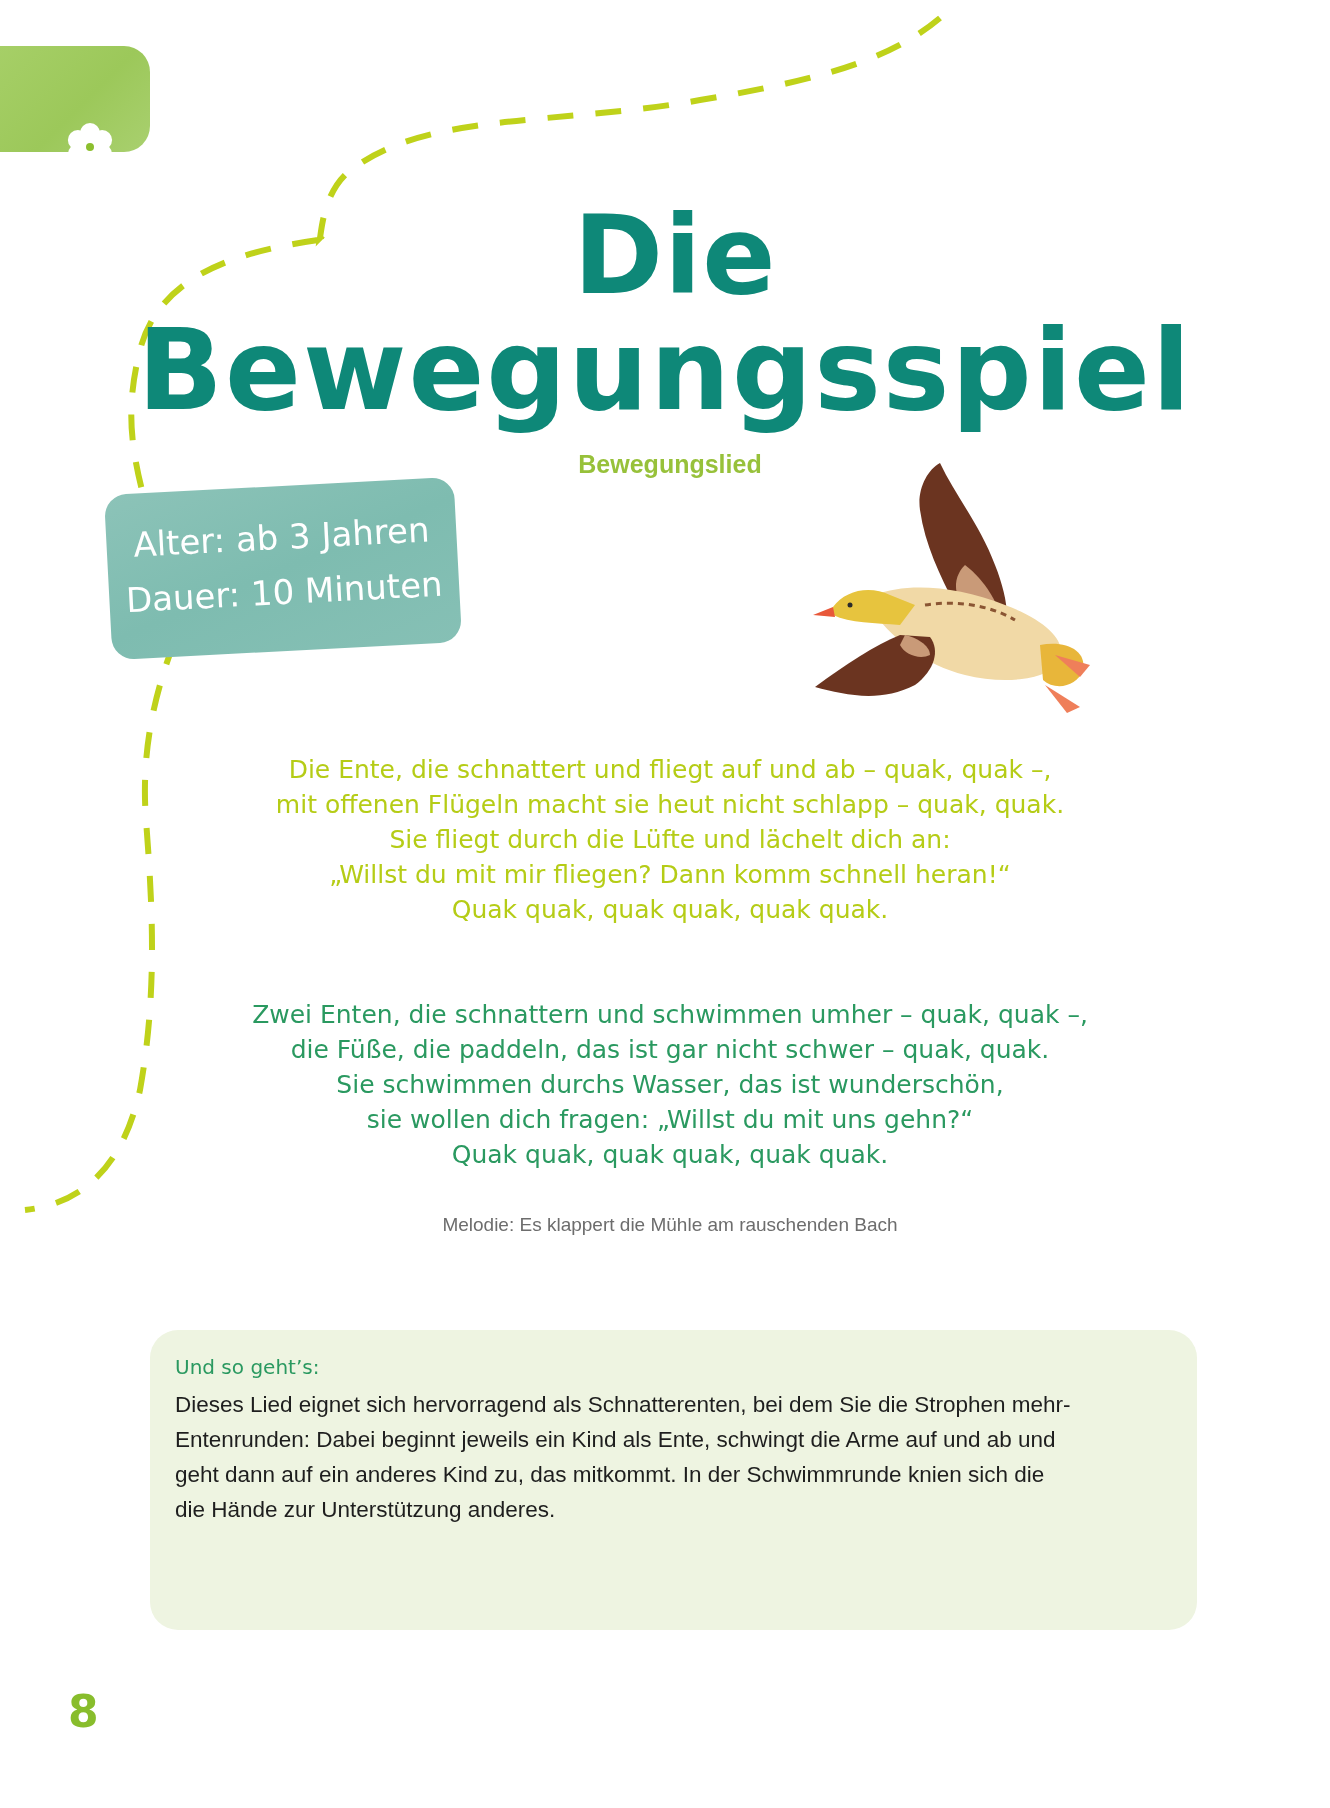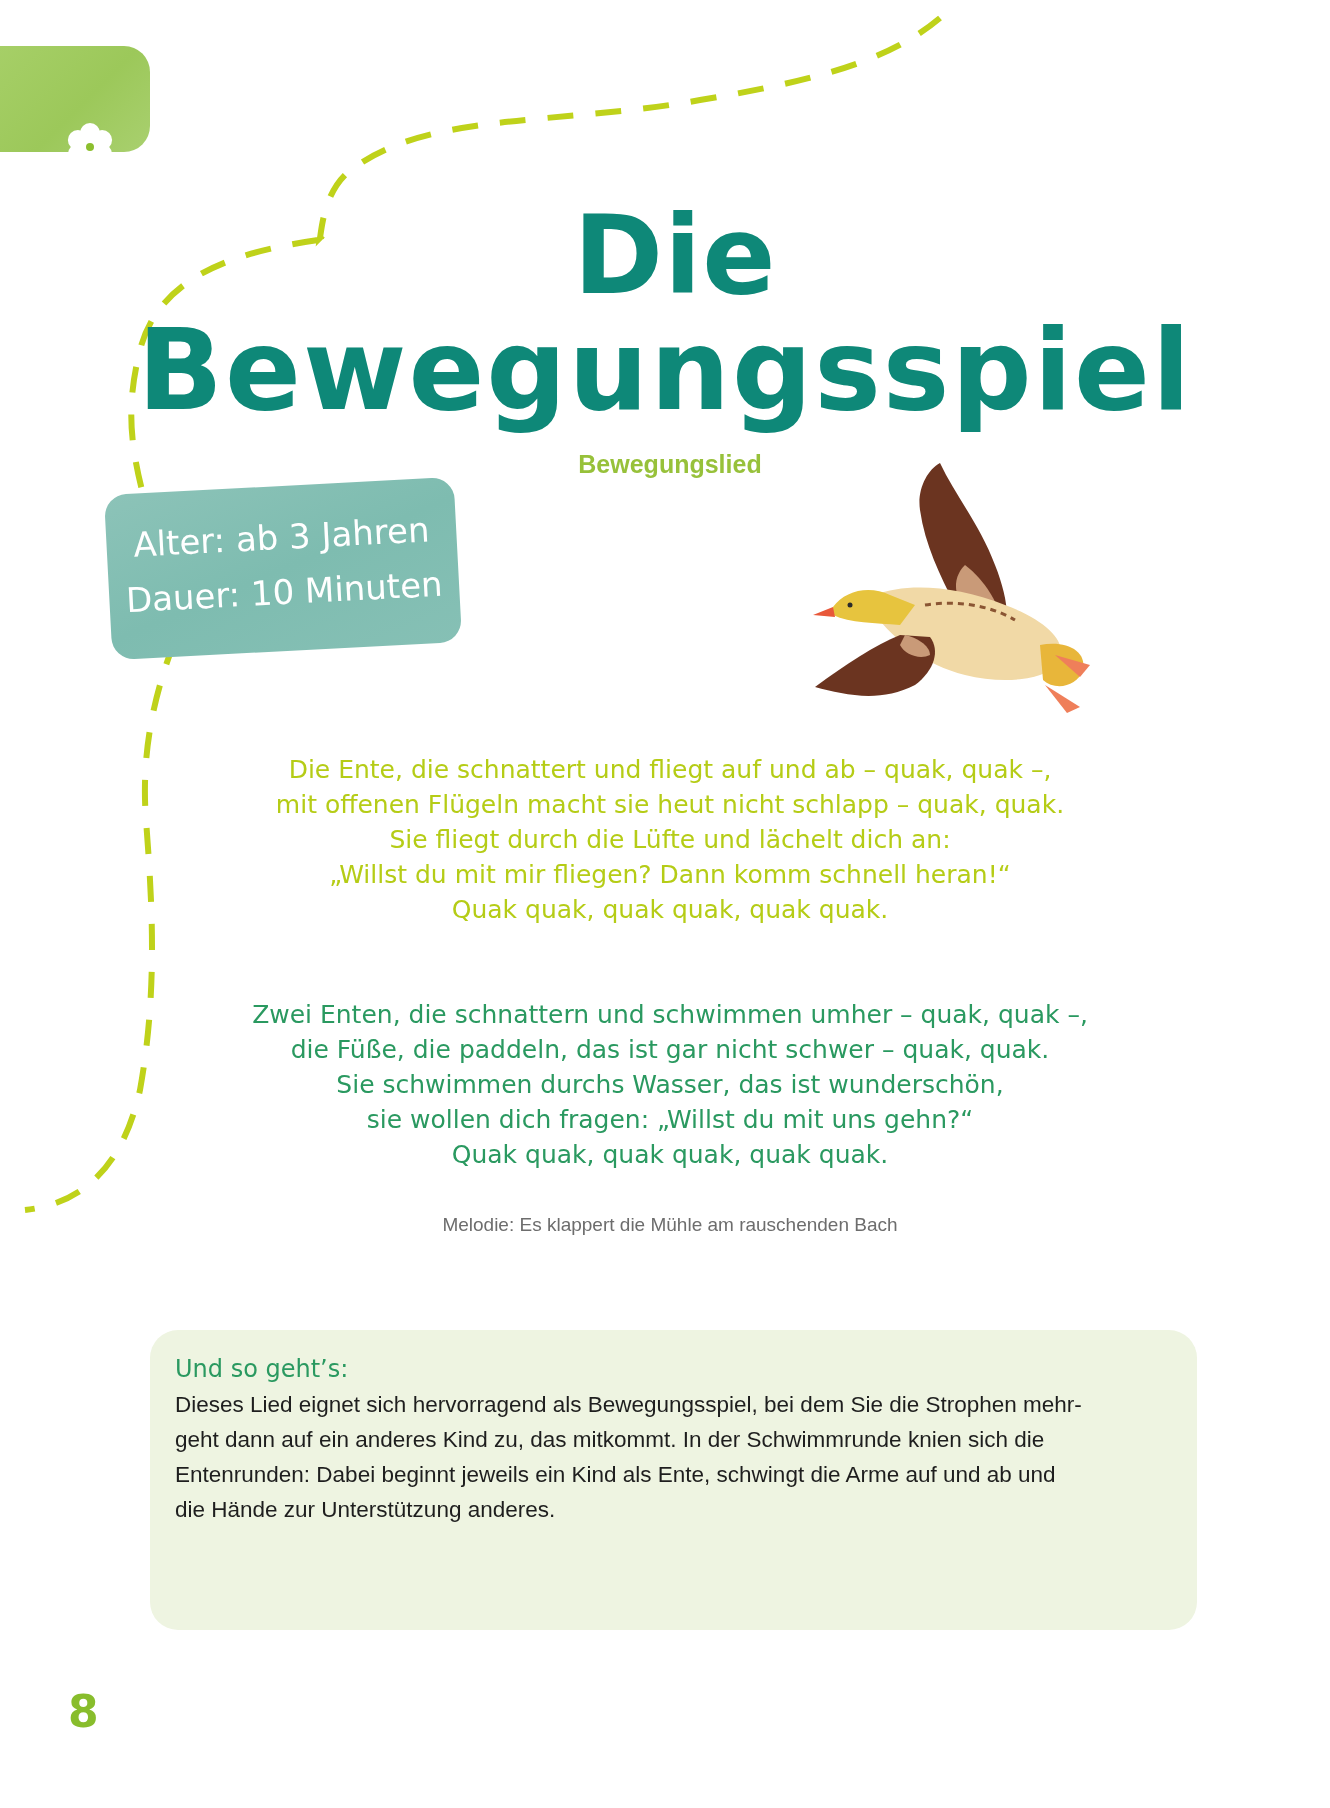--- a/index.html
+++ b/index.html
@@ -60,21 +60,21 @@
       left: 0; width: 1340px; top: 1214px; text-align: center;
       color: #6d6d6d; font-family: "Liberation Sans", sans-serif; font-size: 19px;
     }
 
     .info-box {
       left: 150px; top: 1330px; width: 1047px; height: 300px;
       background: #eef4e1; border-radius: 28px;
     }
     .info-heading {
       left: 175px; top: 1355px; color: #2a9960;
-      font-family: "DejaVu Sans", sans-serif; font-size: 24px;
+      font-family: "DejaVu Sans", sans-serif; font-size: 20px;
     }
     .info-body {
       left: 175px; top: 1387px; width: 1010px;
       color: #1e1e1e; font-family: "Liberation Sans", sans-serif;
       font-size: 22.5px; line-height: 35px;
     }
     .info-body div { white-space: nowrap; }
 
     .page-number {
       left: 68px; top: 1686px; color: #88bd2c;
@@ -149,19 +149,19 @@
   <div>Sie schwimmen durchs Wasser, das ist wunderschön,</div>
   <div>sie wollen dich fragen: „Willst du mit uns gehn?“</div>
   <div>Quak quak, quak quak, quak quak.</div>
 </div>
 
 <div class="abs melody">Melodie: Es klappert die Mühle am rauschenden Bach</div>
 
 <div class="abs info-box"></div>
 <div class="abs info-heading">Und so geht’s:</div>
 <div class="abs info-body">
-  <div>Dieses Lied eignet sich hervorragend als Bewegungsspiel, bei dem Sie die Strophen mehr-</div>
+  <div>Dieses Lied eignet sich hervorragend als Schnatterenten, bei dem Sie die Strophen mehr-</div>
+  <div>Entenrunden: Dabei beginnt jeweils ein Kind als Ente, schwingt die Arme auf und ab und</div>
   <div>geht dann auf ein anderes Kind zu, das mitkommt. In der Schwimmrunde knien sich die</div>
-  <div>Entenrunden: Dabei beginnt jeweils ein Kind als Ente, schwingt die Arme auf und ab und</div>
   <div>die Hände zur Unterstützung anderes.</div>
 </div>
 
 <div class="abs page-number">8</div>
 
 </body></html>

